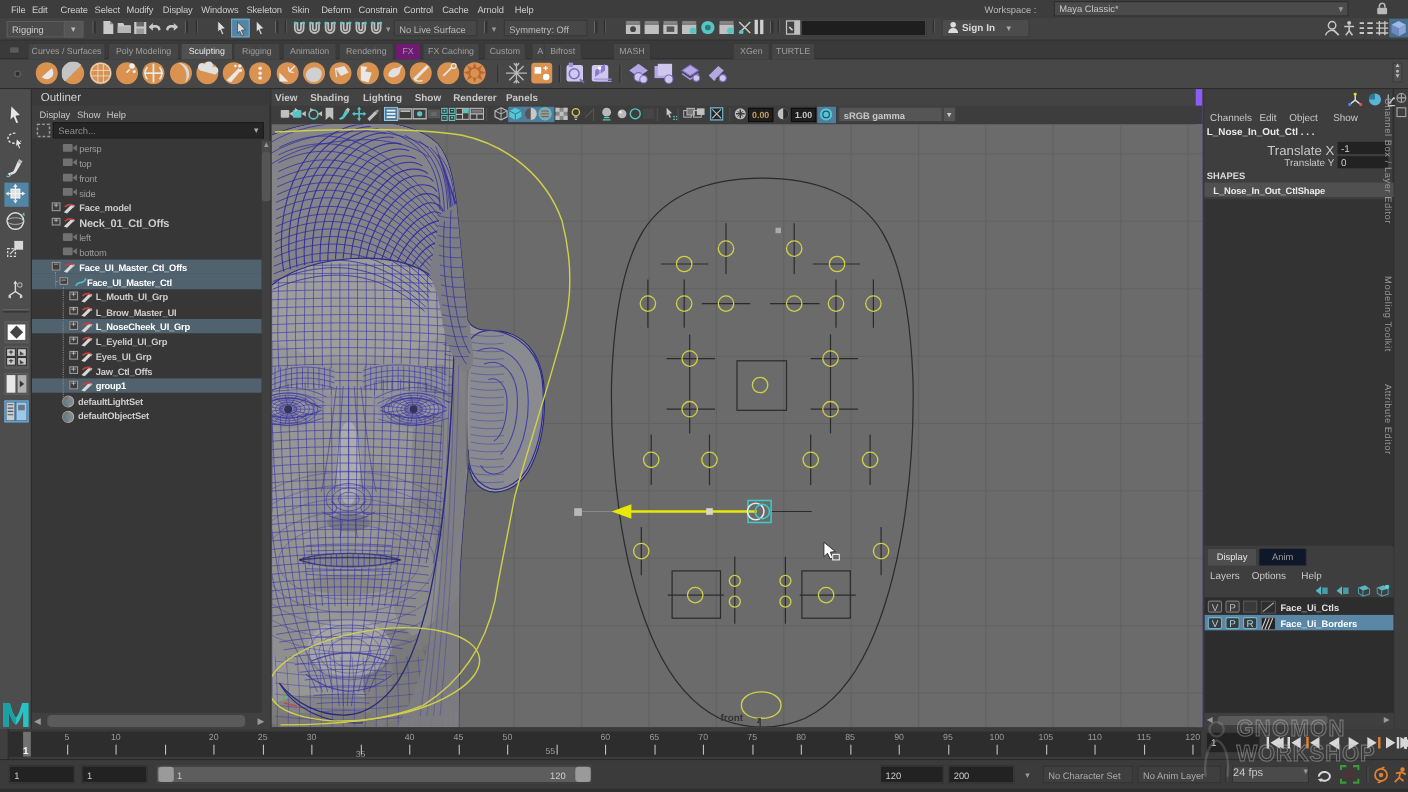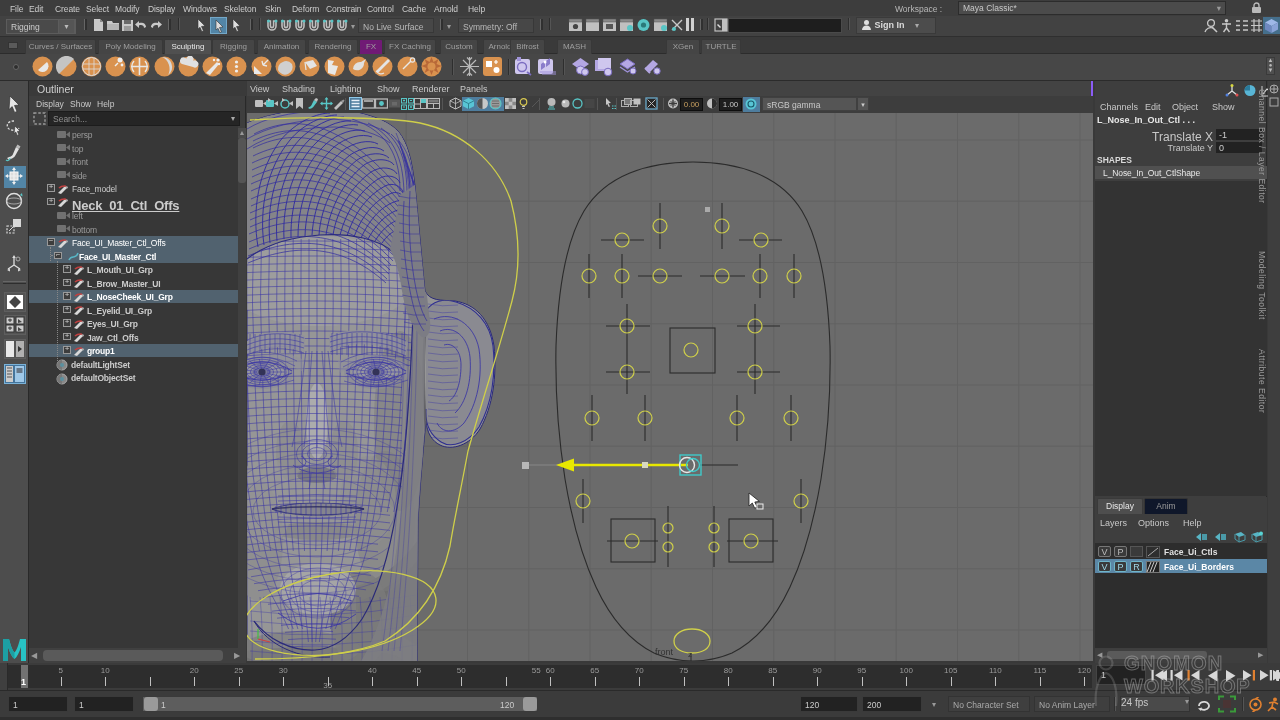--- a/index.html
+++ b/index.html
@@ -183,21 +183,21 @@
     <div style="position:absolute;left:25px;top:2px;width:71px;height:15px;background:#454545;border:1px solid #383838;border-bottom:none;color:#9f9f9f;text-align:center;font-size:8px;line-height:14px;border-radius:2px 2px 0 0;white-space:nowrap;overflow:hidden;">Curves / Surfaces</div>
     <div style="position:absolute;left:98px;top:2px;width:65px;height:15px;background:#454545;border:1px solid #383838;border-bottom:none;color:#9f9f9f;text-align:center;font-size:8px;line-height:14px;border-radius:2px 2px 0 0;white-space:nowrap;overflow:hidden;">Poly Modeling</div>
     <div style="position:absolute;left:164px;top:2px;width:48px;height:15px;background:#505050;border:1px solid #383838;border-bottom:none;color:#e8e8e8;text-align:center;font-size:8px;line-height:14px;border-radius:2px 2px 0 0;white-space:nowrap;overflow:hidden;">Sculpting</div>
     <div style="position:absolute;left:212px;top:2px;width:43px;height:15px;background:#454545;border:1px solid #383838;border-bottom:none;color:#9f9f9f;text-align:center;font-size:8px;line-height:14px;border-radius:2px 2px 0 0;white-space:nowrap;overflow:hidden;">Rigging</div>
     <div style="position:absolute;left:257px;top:2px;width:49px;height:15px;background:#454545;border:1px solid #383838;border-bottom:none;color:#9f9f9f;text-align:center;font-size:8px;line-height:14px;border-radius:2px 2px 0 0;white-space:nowrap;overflow:hidden;">Animation</div>
     <div style="position:absolute;left:308px;top:2px;width:50px;height:15px;background:#454545;border:1px solid #383838;border-bottom:none;color:#9f9f9f;text-align:center;font-size:8px;line-height:14px;border-radius:2px 2px 0 0;white-space:nowrap;overflow:hidden;">Rendering</div>
     <div style="position:absolute;left:359px;top:2px;width:24px;height:15px;background:#701a75;border:1px solid #383838;border-bottom:none;color:#9f9f9f;text-align:center;font-size:8px;line-height:14px;border-radius:2px 2px 0 0;white-space:nowrap;overflow:hidden;">FX</div>
     <div style="position:absolute;left:384px;top:2px;width:52px;height:15px;background:#454545;border:1px solid #383838;border-bottom:none;color:#9f9f9f;text-align:center;font-size:8px;line-height:14px;border-radius:2px 2px 0 0;white-space:nowrap;overflow:hidden;">FX Caching</div>
     <div style="position:absolute;left:440px;top:2px;width:38px;height:15px;background:#454545;border:1px solid #383838;border-bottom:none;color:#9f9f9f;text-align:center;font-size:8px;line-height:14px;border-radius:2px 2px 0 0;white-space:nowrap;overflow:hidden;">Custom</div>
     <div style="position:absolute;left:483px;top:2px;width:34px;height:15px;background:#454545;border:1px solid #383838;border-bottom:none;color:#9f9f9f;text-align:center;font-size:8px;line-height:14px;border-radius:2px 2px 0 0;white-space:nowrap;overflow:hidden;">Arnold</div>
-    <div style="position:absolute;left:494px;top:2px;width:35px;height:15px;background:#454545;border:1px solid #383838;border-bottom:none;color:#9f9f9f;text-align:center;font-size:8px;line-height:14px;border-radius:2px 2px 0 0;white-space:nowrap;overflow:hidden;margin-left:16px;">Bifrost</div>
+    <div style="position:absolute;left:494px;top:2px;width:35px;height:15px;background:#454545;border:1px solid #383838;border-bottom:none;color:#9f9f9f;text-align:center;font-size:8px;line-height:14px;border-radius:2px 2px 0 0;white-space:nowrap;overflow:hidden;">Bifrost</div>
     <div style="position:absolute;left:557px;top:2px;width:35px;height:15px;background:#454545;border:1px solid #383838;border-bottom:none;color:#9f9f9f;text-align:center;font-size:8px;line-height:14px;border-radius:2px 2px 0 0;white-space:nowrap;overflow:hidden;">MASH</div>
     <div style="position:absolute;left:595px;top:2px;width:71px;height:15px;background:#454545;border:1px solid #383838;border-bottom:none;color:#9f9f9f;text-align:center;font-size:8px;line-height:14px;border-radius:2px 2px 0 0;white-space:nowrap;overflow:hidden;margin-top:41px;">Motion Graphics</div>
     <div style="position:absolute;left:666px;top:2px;width:34px;height:15px;background:#454545;border:1px solid #383838;border-bottom:none;color:#9f9f9f;text-align:center;font-size:8px;line-height:14px;border-radius:2px 2px 0 0;white-space:nowrap;overflow:hidden;">XGen</div>
     <div style="position:absolute;left:701px;top:2px;width:40px;height:15px;background:#454545;border:1px solid #383838;border-bottom:none;color:#9f9f9f;text-align:center;font-size:8px;line-height:14px;border-radius:2px 2px 0 0;white-space:nowrap;overflow:hidden;">TURTLE</div>
   </div>
 <div style="position:absolute;left:0px;top:54px;width:1280px;height:27px;background:#474747;border-bottom:1px solid #2b2b2b;">
     <div style="position:absolute;left:13px;top:10px;width:6px;height:6px;background:#2e2e2e;border-radius:50%;border:1px solid #666;"></div>
     <svg class="r" style="left:32.0px;top:2px" width="21" height="21">
       <circle cx="10.5" cy="10.5" r="10" fill="#d9924f"></circle>
       <path d="M10.5 0.5 a10 10 0 0 0 0 20 a7 7 0 0 1 0-20z" fill="#c8c8c8" opacity="0.0"></path>
@@ -428,50 +428,50 @@
         </svg></div>
       <div style="position:absolute;left:43px;top:44.7px;color:#9a9a9a;font-size:8.5px;font-weight:normal;letter-spacing:-0.2px;white-space:nowrap;">side</div>
       <div style="position:absolute;left:18px;top:58.0px;width:7.5px;height:7.5px;border:1px solid #999;background:#3d3d3d;"></div>
       <div style="position:absolute;left:18px;top:57.2px;width:8px;height:8px;color:#ccc;font-size:8px;line-height:8px;text-align:center;">+</div>
       <div class="r" style="left:28px;top:57.5px;"><svg width="13" height="11">
           <path d="M1 9 L8 2 l3 1 l-7 7z" fill="#d8d8d8"></path>
           <path d="M8 2 l3 1 l-1 2" fill="#aaa"></path>
           <path d="M2 4 a7 5 0 0 1 6 -2" fill="none" stroke="#c04040" stroke-width="1.6"></path>
           <path d="M8.6 1 l1 1.6 l-2.2 0.3z" fill="#c04040"></path>
         </svg></div>
-      <div style="position:absolute;left:43px;top:58.2px;color:#cccccc;font-size:8.5px;font-weight:normal;letter-spacing:-0.2px;white-space:nowrap;">Face_model</div>
+      <div style="position:absolute;left:43px;top:58.2px;color:#cccccc;font-size:8.5px;font-weight:bold;letter-spacing:-0.2px;white-space:nowrap;">Face_model</div>
       <div style="position:absolute;left:18px;top:71.5px;width:7.5px;height:7.5px;border:1px solid #999;background:#3d3d3d;"></div>
       <div style="position:absolute;left:18px;top:70.7px;width:8px;height:8px;color:#ccc;font-size:8px;line-height:8px;text-align:center;">+</div>
       <div class="r" style="left:28px;top:71.0px;"><svg width="13" height="11">
           <path d="M1 9 L8 2 l3 1 l-7 7z" fill="#d8d8d8"></path>
           <path d="M8 2 l3 1 l-1 2" fill="#aaa"></path>
           <path d="M2 4 a7 5 0 0 1 6 -2" fill="none" stroke="#c04040" stroke-width="1.6"></path>
           <path d="M8.6 1 l1 1.6 l-2.2 0.3z" fill="#c04040"></path>
         </svg></div>
-      <div style="position:absolute;left:43px;top:71.7px;color:#cccccc;font-size:13px;font-weight:bold;letter-spacing:-0.2px;white-space:nowrap;text-decoration:underline;">Neck_01_Ctl_Offs</div>
+      <div style="position:absolute;left:43px;top:71.7px;color:#cccccc;font-size:10px;font-weight:bold;letter-spacing:-0.2px;white-space:nowrap;">Neck_01_Ctl_Offs</div>
       <div class="r" style="left:28px;top:84.5px;opacity:0.45;"><svg width="13" height="9">
           <rect x="0" y="1" width="9" height="7" rx="1" fill="#b9b9b9"></rect>
           <path d="M9 4.5 L13 1.5 v6 Z" fill="#b9b9b9"></path>
         </svg></div>
       <div style="position:absolute;left:43px;top:85.2px;color:#9a9a9a;font-size:8.5px;font-weight:normal;letter-spacing:-0.2px;white-space:nowrap;">left</div>
       <div class="r" style="left:28px;top:98.0px;opacity:0.45;"><svg width="13" height="9">
           <rect x="0" y="1" width="9" height="7" rx="1" fill="#b9b9b9"></rect>
           <path d="M9 4.5 L13 1.5 v6 Z" fill="#b9b9b9"></path>
         </svg></div>
       <div style="position:absolute;left:43px;top:98.7px;color:#9a9a9a;font-size:8.5px;font-weight:normal;letter-spacing:-0.2px;white-space:nowrap;">bottom</div>
       <div style="position:absolute;left:0px;top:109.5px;width:209px;height:13.5px;background:#51626f;"></div>
       <div style="position:absolute;left:18px;top:112.0px;width:7.5px;height:7.5px;border:1px solid #999;background:#3d3d3d;"></div>
       <div style="position:absolute;left:18px;top:111.2px;width:8px;height:8px;color:#ccc;font-size:8px;line-height:8px;text-align:center;">−</div>
       <div class="r" style="left:28px;top:111.5px;"><svg width="13" height="11">
           <path d="M1 9 L8 2 l3 1 l-7 7z" fill="#d8d8d8"></path>
           <path d="M8 2 l3 1 l-1 2" fill="#aaa"></path>
           <path d="M2 4 a7 5 0 0 1 6 -2" fill="none" stroke="#c04040" stroke-width="1.6"></path>
           <path d="M8.6 1 l1 1.6 l-2.2 0.3z" fill="#c04040"></path>
         </svg></div>
-      <div style="position:absolute;left:43px;top:112.2px;color:#ffffff;font-size:8.5px;font-weight:normal;letter-spacing:-0.2px;white-space:nowrap;">Face_UI_Master_Ctl_Offs</div>
+      <div style="position:absolute;left:43px;top:112.2px;color:#ffffff;font-size:8.5px;font-weight:bold;letter-spacing:-0.2px;white-space:nowrap;">Face_UI_Master_Ctl_Offs</div>
       <div style="position:absolute;left:0px;top:123.0px;width:209px;height:13.5px;background:#51626f;"></div>
       <div style="position:absolute;left:25px;top:125.5px;width:7.5px;height:7.5px;border:1px solid #999;background:#3d3d3d;"></div>
       <div style="position:absolute;left:25px;top:124.7px;width:8px;height:8px;color:#ccc;font-size:8px;line-height:8px;text-align:center;">−</div>
       <div class="r" style="left:38px;top:125.0px;"><svg width="13" height="11">
           <path d="M2 9 C4 3 9 9 11 2" fill="none" stroke="#58b5c5" stroke-width="1.5"></path>
         </svg></div>
       <div style="position:absolute;left:50px;top:125.7px;color:#ffffff;font-size:8.5px;font-weight:bold;letter-spacing:-0.2px;white-space:nowrap;">Face_UI_Master_Ctl</div>
       <div style="position:absolute;left:34px;top:139.0px;width:7.5px;height:7.5px;border:1px solid #999;background:#3d3d3d;"></div>
       <div style="position:absolute;left:34px;top:138.2px;width:8px;height:8px;color:#ccc;font-size:8px;line-height:8px;text-align:center;">+</div>
       <div class="r" style="left:44px;top:138.5px;"><svg width="13" height="11">
@@ -556,21 +556,21 @@
       <div style="position:absolute;left:22px;top:128.5px;width:6px;height:1px;border-top:1px dotted #888;"></div>
     </div>
     <div style="position:absolute;left:209px;top:47px;width:8px;height:520px;background:#404040;"></div>
     <div style="position:absolute;left:209px;top:47px;width:8px;height:10px;background:#4a4a4a;color:#999;font-size:7px;text-align:center;line-height:10px;">▲</div>
     <div style="position:absolute;left:209px;top:57px;width:8px;height:45px;background:#555;border-radius:3px;"></div>
     <div style="position:absolute;left:0px;top:567px;width:217px;height:15px;background:#404040;"></div>
     <div style="position:absolute;left:2px;top:569px;width:10px;height:11px;color:#999;font-size:8px;line-height:11px;">◀</div>
     <div style="position:absolute;left:14px;top:569px;width:180px;height:11px;background:#5a5a5a;border-radius:4px;"></div>
     <div style="position:absolute;left:205px;top:569px;width:10px;height:11px;color:#999;font-size:8px;line-height:11px;">▶</div>
   </div>
-<div style="position:absolute;left:247px;top:81px;width:846px;height:580px;background:#434343;border-right:2px solid #8b5cf6;">
+<div style="position:absolute;left:247px;top:81px;width:846px;height:580px;background:#434343;border-right:6px solid #8b5cf6;font-weight:bold;">
     <div style="position:absolute;left:3px;top:3px;color:#c8c8c8;font-size:9px;">View</div>
     <div style="position:absolute;left:35px;top:3px;color:#c8c8c8;font-size:9px;">Shading</div>
     <div style="position:absolute;left:83px;top:3px;color:#c8c8c8;font-size:9px;">Lighting</div>
     <div style="position:absolute;left:130px;top:3px;color:#c8c8c8;font-size:9px;">Show</div>
     <div style="position:absolute;left:165px;top:3px;color:#c8c8c8;font-size:9px;">Renderer</div>
     <div style="position:absolute;left:213px;top:3px;color:#c8c8c8;font-size:9px;">Panels</div>
     <div style="position:absolute;left:0px;top:15px;width:846px;height:17px;background:#3d3d3d;position:absolute;">
       <div style="position:absolute;left:8px;top:1px;width:15px;height:14px;"><svg width="13" height="13">
           <rect x="0" y="3" width="8" height="7" rx="1" fill="#c0c0c0"></rect>
           <path d="M8 6.5 L12 4 v5Z" fill="#c0c0c0"></path>
@@ -1247,21 +1247,21 @@
     <div style="position:absolute;left:50px;top:21px;color:#c8c8c8;font-size:9px;">Edit</div>
     <div style="position:absolute;left:77px;top:21px;color:#c8c8c8;font-size:9px;">Object</div>
     <div style="position:absolute;left:117px;top:21px;color:#c8c8c8;font-size:9px;">Show</div>
     <div style="position:absolute;left:2px;top:34px;color:#e8e8e8;font-weight:bold;font-size:9px;">L_Nose_In_Out_Ctl . . .</div>
     <div style="position:absolute;left:40px;top:49px;width:78px;height:11px;color:#c8c8c8;text-align:right;font-size:12px;">Translate X</div>
     <div style="position:absolute;left:121px;top:48px;width:46px;height:11px;background:#222;color:#ccc;font-size:9px;padding:1px 3px;">-1</div>
     <div style="position:absolute;left:40px;top:62px;width:78px;height:11px;color:#c8c8c8;text-align:right;font-size:9px;">Translate Y</div>
     <div style="position:absolute;left:121px;top:61px;width:46px;height:11px;background:#222;color:#ccc;font-size:9px;padding:1px 3px;">0</div>
     <div style="position:absolute;left:2px;top:74px;color:#dadada;font-weight:bold;font-size:8.5px;">SHAPES</div>
     <div style="position:absolute;left:0px;top:85px;width:172px;height:13px;background:#505050;">
-      <div style="position:absolute;left:8px;top:2px;color:#e8e8e8;font-weight:normal;font-size:8.5px;letter-spacing:-0.1px;">L_Nose_In_Out_CtlShape</div>
+      <div style="position:absolute;left:8px;top:2px;color:#e8e8e8;font-weight:bold;font-size:8.5px;letter-spacing:-0.1px;">L_Nose_In_Out_CtlShape</div>
     </div>
     <div style="position:absolute;left:0px;top:100px;width:172px;height:315px;background:#333333;"></div>
   </div>
 <div style="position:absolute;left:1095px;top:497px;width:172px;height:166px;background:#3e3e3e;">
     <div style="position:absolute;left:2px;top:1px;width:46px;height:16px;background:#4e4e4e;border:1px solid #3a3a3a;border-bottom:none;color:#e8e8e8;text-align:center;line-height:15px;font-size:8.5px;border-radius:2px 2px 0 0;">Display</div>
     <div style="position:absolute;left:49px;top:1px;width:44px;height:16px;background:#0f172a;border:1px solid #333;border-bottom:none;color:#999;text-align:center;line-height:15px;font-size:8.5px;border-radius:2px 2px 0 0;">Anim</div>
     <div style="position:absolute;left:5px;top:21px;color:#c8c8c8;font-size:9px;">Layers</div>
     <div style="position:absolute;left:43px;top:21px;color:#c8c8c8;font-size:9px;">Options</div>
     <div style="position:absolute;left:88px;top:21px;color:#c8c8c8;font-size:9px;">Help</div>
     <svg class="r" style="left:100px;top:34px" width="14" height="12">
@@ -1337,21 +1337,21 @@
       <div style="position:absolute;left:265.3px;top:1px;width:20px;height:9px;color:#9a9a9a;font-size:8px;text-align:center;">30</div>
       <div style="position:absolute;left:275.3px;top:12px;width:1px;height:9px;background:#c0c0c0;"></div>
       <div style="position:absolute;left:309.8px;top:16px;width:20px;height:9px;color:#9a9a9a;font-size:8px;text-align:center;">35</div>
       <div style="position:absolute;left:319.8px;top:12px;width:1px;height:9px;background:#c0c0c0;"></div>
       <div style="position:absolute;left:354.3px;top:1px;width:20px;height:9px;color:#9a9a9a;font-size:8px;text-align:center;">40</div>
       <div style="position:absolute;left:364.3px;top:12px;width:1px;height:9px;background:#c0c0c0;"></div>
       <div style="position:absolute;left:398.8px;top:1px;width:20px;height:9px;color:#9a9a9a;font-size:8px;text-align:center;">45</div>
       <div style="position:absolute;left:408.8px;top:12px;width:1px;height:9px;background:#c0c0c0;"></div>
       <div style="position:absolute;left:443.3px;top:1px;width:20px;height:9px;color:#9a9a9a;font-size:8px;text-align:center;">50</div>
       <div style="position:absolute;left:453.3px;top:12px;width:1px;height:9px;background:#c0c0c0;"></div>
-      <div style="position:absolute;left:487.8px;top:1px;width:20px;height:9px;color:#9a9a9a;font-size:8px;margin-left:36px;">55</div>
+      <div style="position:absolute;left:487.8px;top:13px;width:20px;height:9px;color:#9a9a9a;font-size:8px;">55</div>
       <div style="position:absolute;left:497.8px;top:12px;width:1px;height:9px;background:#c0c0c0;"></div>
       <div style="position:absolute;left:532.3px;top:1px;width:20px;height:9px;color:#9a9a9a;font-size:8px;text-align:center;">60</div>
       <div style="position:absolute;left:542.3px;top:12px;width:1px;height:9px;background:#c0c0c0;"></div>
       <div style="position:absolute;left:576.8px;top:1px;width:20px;height:9px;color:#9a9a9a;font-size:8px;text-align:center;">65</div>
       <div style="position:absolute;left:586.8px;top:12px;width:1px;height:9px;background:#c0c0c0;"></div>
       <div style="position:absolute;left:621.3px;top:1px;width:20px;height:9px;color:#9a9a9a;font-size:8px;text-align:center;">70</div>
       <div style="position:absolute;left:631.3px;top:12px;width:1px;height:9px;background:#c0c0c0;"></div>
       <div style="position:absolute;left:665.8px;top:1px;width:20px;height:9px;color:#9a9a9a;font-size:8px;text-align:center;">75</div>
       <div style="position:absolute;left:675.8px;top:12px;width:1px;height:9px;background:#c0c0c0;"></div>
       <div style="position:absolute;left:710.3px;top:1px;width:20px;height:9px;color:#9a9a9a;font-size:8px;text-align:center;">80</div>

